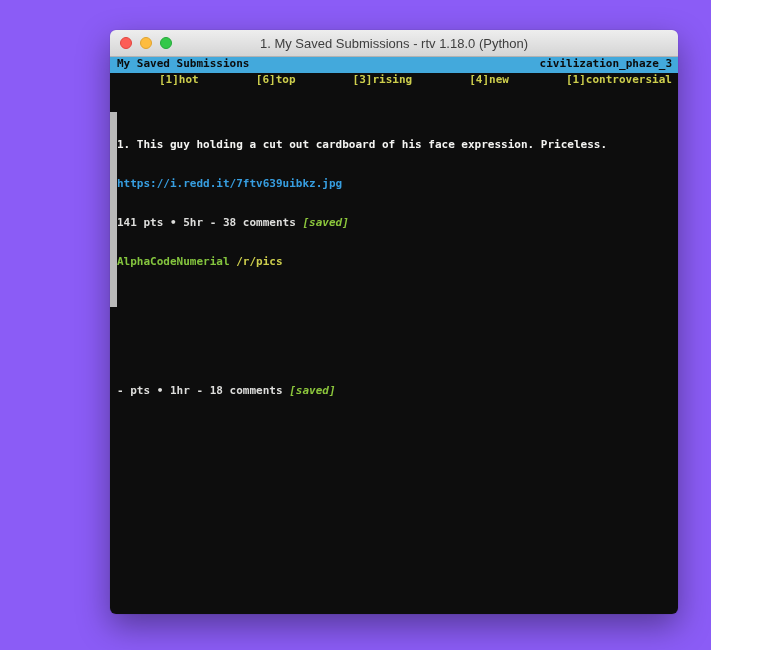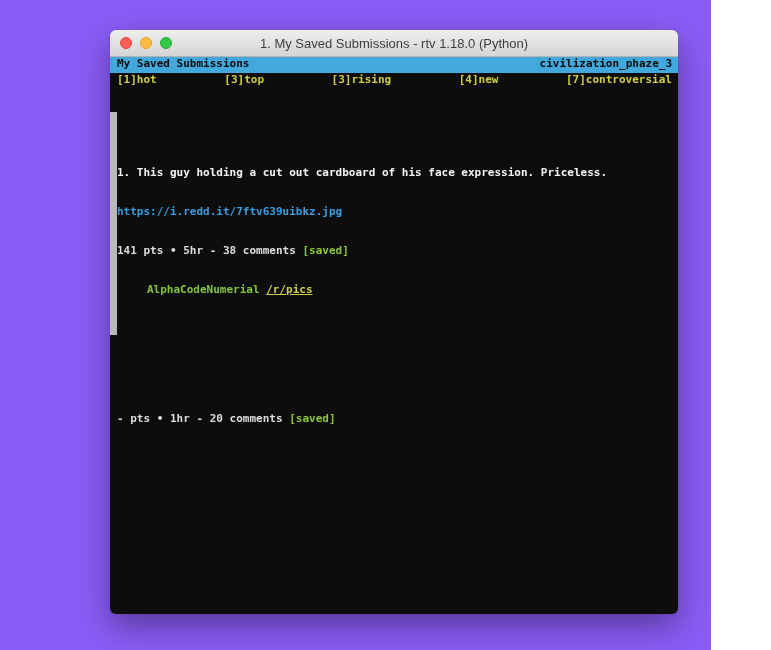--- a/index.html
+++ b/index.html
@@ -30,37 +30,37 @@
     font-family:"DejaVu Sans Mono","DejaVu Sans",monospace;
     font-size:11px; line-height:13px; font-weight:bold;
     color:#eeeeec; white-space:pre;
   }
   .bar {
     background:#43a9dc; color:#0b0b0b; height:13px; flex:0 0 13px;
     display:flex; justify-content:space-between; padding:0 6px 16px 7px;
   }
   .menu-row {
     height:13px; flex:0 0 13px; color:#cdce4d;
-    display:flex; justify-content:space-between; padding:0 6px 0 7px;
+    display:flex; justify-content:space-between; padding:0 6px 0 7px;margin-left:42px;
   }
   .content { flex:1; overflow:hidden; padding:0 6px 0 7px; }
 
   .submission { position:relative; margin-bottom:12px; }
   .submission.selected::before {
     content:""; position:absolute; left:-7px; top:0; width:7px; height:100%;
     background:#b9b9b9;
   }
   .line { height:13px; }
-  .title { color:#f4f4f2;margin-top:28px; }
+  .title { color:#f4f4f2; }
   .url { color:#379ee0; }
   .st { color:#dededc; }
   .sep { color:#dededc; }
-  .saved { color:#8cc63c; }
-  .author { color:#84c43e;padding-left:30px; }
-  .subreddit { color:#cdce4d;text-decoration:underline; }
+  .saved { color:#8cc63c;font-style:italic; }
+  .author { color:#84c43e; }
+  .subreddit { color:#cdce4d; }
 </style>
 </head>
 <body>
 
 <div class="stage">
   <div class="mac-window">
 
     <div class="titlebar">
       <div class="traffic">
         <span class="light red"></span>
@@ -72,37 +72,37 @@
 
     <div class="terminal">
 
       <div class="bar">
         <span>My Saved Submissions</span>
         <span>civilization_phaze_3</span>
       </div>
 
       <div class="menu-row">
         <span>[1]hot</span>
-        <span>[3]top</span>
+        <span>[6]top</span>
         <span>[3]rising</span>
         <span>[4]new</span>
-        <span>[7]controversial</span>
+        <span>[1]controversial</span>
       </div>
 
       <div class="content">
   <div class="submission selected">
     <div><div class="line title">1. This guy holding a cut out cardboard of his face expression. Priceless.</div></div>
     <div class="line"><span class="url">https://i.redd.it/7ftv639uibkz.jpg</span></div>
     <div class="line"><span class="st">141 pts </span><span class="sep">•</span><span class="st"> 5hr - 38 comments </span><span class="saved">[saved]</span></div>
     <div class="line"><span class="author">AlphaCodeNumerial</span><span class="st"> </span><span class="subreddit">/r/pics</span></div>
     
   </div>
 
   <div class="submission">
-    <div class="line"><span class="st">- pts </span><span class="sep">•</span><span class="st"> 1hr - 20 comments </span><span class="saved">[saved]</span></div>
+    <div class="line"><span class="st">- pts </span><span class="sep">•</span><span class="st"> 1hr - 18 comments </span><span class="saved">[saved]</span></div>
     
   </div>
 
   <div class="submission">
     
     
     
     
     
   </div>

